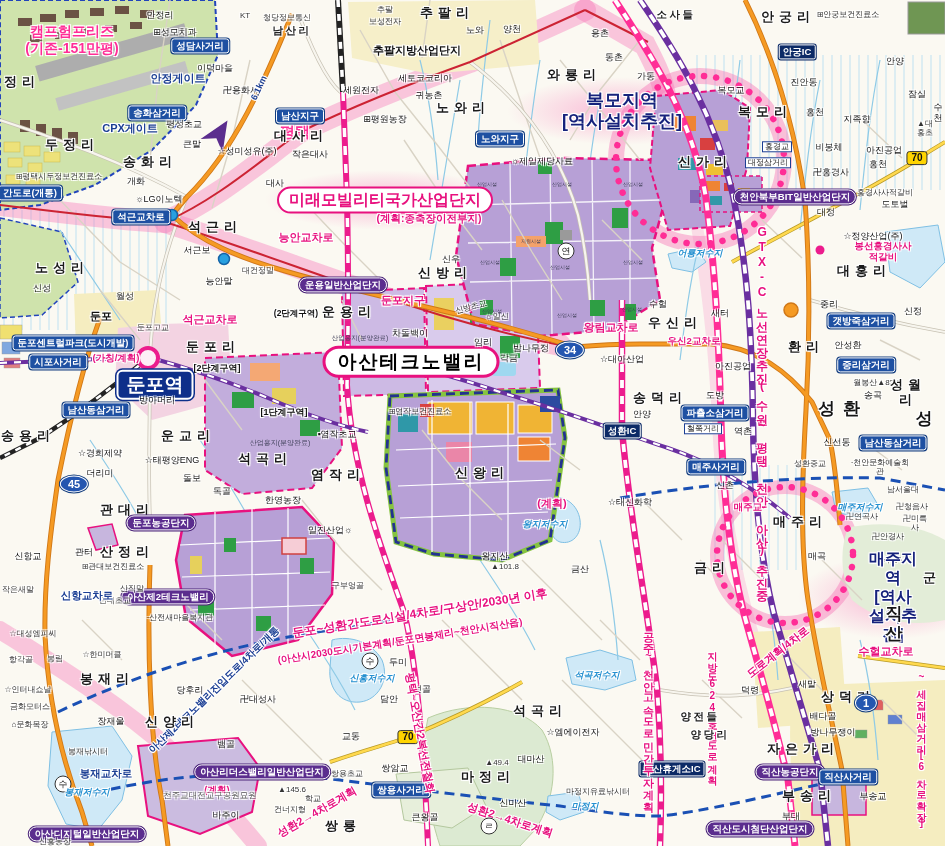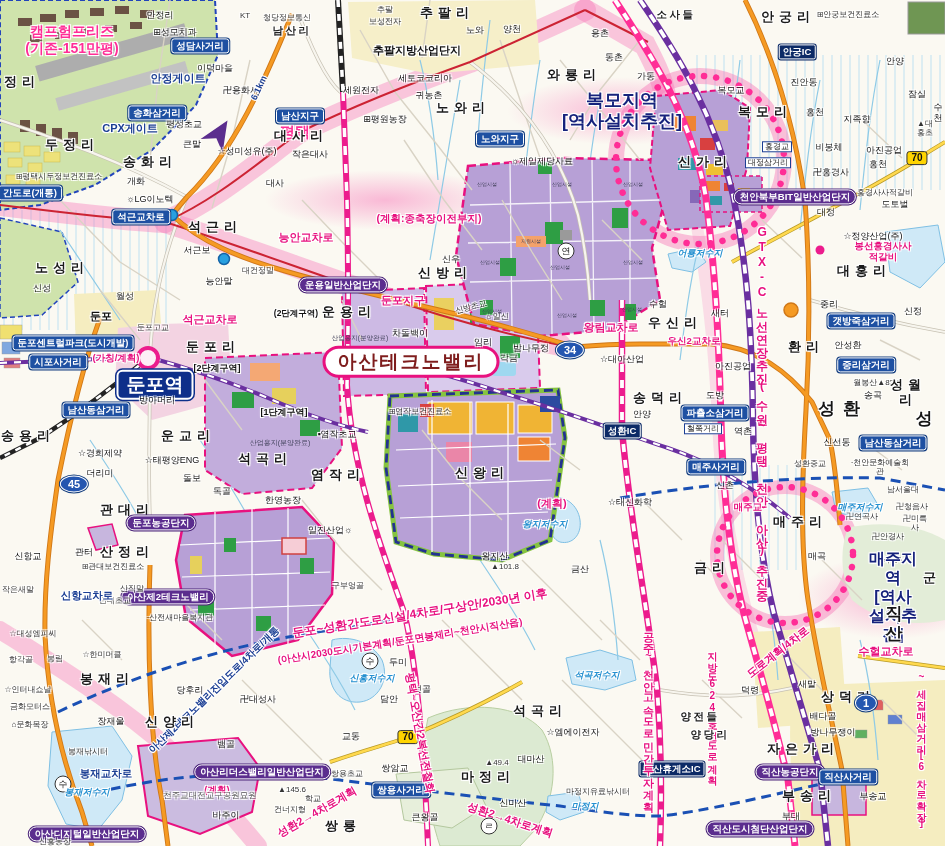--- a/index.html
+++ b/index.html
@@ -30,21 +30,21 @@
       border-radius:3px;border:1px solid #fff;box-shadow:0 0 0 1px #123c7e;white-space:nowrap;}
   .ic-badge{background:#0c2a66;color:#fff;font-size:9.5px;font-weight:bold;padding:1px 3px;
       border-radius:2px;border:1px solid #fff;box-shadow:0 0 0 1px #0c2a66;white-space:nowrap;}
   .white-box{background:#fff;border:1px solid #1c3f94;color:#222;font-size:8px;padding:0 2px;white-space:nowrap;}
   .purple-badge{background:#5b2d8e;color:#fff;font-size:9.5px;font-weight:bold;padding:1px 5px;
       border-radius:9px;border:1px solid #fff;box-shadow:0 0 0 1px #4a2378;white-space:nowrap;}
   .station-badge{background:#0e2f8a;color:#fff;font-size:19px;font-weight:bold;padding:2px 8px;
       border-radius:6px;border:2px solid #fff;box-shadow:0 0 0 1.5px #0e2f8a;white-space:nowrap;}
   .pink-pill-lg{background:#fff;border:2.5px solid #e8117f;color:#e8117f;font-weight:bold;font-size:16px;
       padding:2px 10px;border-radius:15px;white-space:nowrap;}
-  .pink-pill-xl{background:#fff;border:3px solid #e8117f;color:#7f1d1d;font-weight:bold;font-size:19px;
+  .pink-pill-xl{background:#fff;border:3px solid #e8117f;color:#000000;font-weight:bold;font-size:19px;
       letter-spacing:2px;padding:2px 12px;border-radius:18px;white-space:nowrap;}
   .magenta-fill{background:#ec1c8d;color:#fff;font-weight:bold;font-size:15px;padding:4px 12px;
       border-radius:18px;border:2px solid #fff;box-shadow:0 0 8px rgba(236,28,141,.55);}
   .route-blue{background:#2456b0;color:#fff;font-weight:bold;font-size:11px;padding:1px 7px;
       border-radius:50%;border:1.5px solid #fff;box-shadow:0 0 0 1px #17407e;}
   .route-yellow{background:#ffd400;color:#111;font-weight:bold;font-size:10px;padding:0 4px;
       border:1.3px solid #333;border-radius:3px;}
   .circle-lbl{width:15px;height:15px;border-radius:50%;border:1.5px solid #333;background:#fff;
       color:#111;font-size:9px;display:flex;align-items:center;justify-content:center;padding:0;}
   .vert{writing-mode:vertical-rl;text-orientation:upright;letter-spacing:1px;white-space:nowrap;}
@@ -299,21 +299,21 @@
       <div class="lbl blue-badge" style="left: 157px; top: 113px; transform: translate(-50%, -50%);">송화삼거리</div>
       <div class="lbl navy" style="left: 130px; top: 128px; transform: translate(-50%, -50%); font-size: 11px;">CPX게이트</div>
       <div class="lbl region-lg" style="left: 72px; top: 145px; transform: translate(-50%, -50%);">두정리</div>
       <div class="lbl region-lg" style="left: 150px; top: 162px; transform: translate(-50%, -50%);">송화리</div>
       <div class="lbl place" style="left: 184px; top: 124px; transform: translate(-50%, -50%);">평성초교</div>
       <div class="lbl place" style="left: 192px; top: 144px; transform: translate(-50%, -50%);">큰말</div>
       <div class="lbl place" style="left: 247px; top: 151px; transform: translate(-50%, -50%);">☆성미성유(주)</div>
       <div class="lbl pink-lg" style="left: 247px; top: 132px; transform: translate(-50%, -50%); font-size: 15px; margin-left: 48px;">평택</div>
       <div class="lbl navy" style="left: 259px; top: 88px; transform: translate(-50%, -50%) rotate(-65deg); font-size: 9px;">6.1km</div>
       <div class="lbl place" style="left: 136px; top: 181px; transform: translate(-50%, -50%);">개화</div>
-      <div class="lbl place" style="left: 150px; top: 199px; transform: translate(-50%, -50%);">☼LG이노텍</div>
+      <div class="lbl place" style="left: 159px; top: 199px; transform: translate(-50%, -50%);">☼LG이노텍</div>
       <div class="lbl place-sm" style="left: 59px; top: 177px; transform: translate(-50%, -50%);">⊞평택시두정보건진료소</div>
       <div class="lbl blue-badge" style="left: 30px; top: 193px; transform: translate(-50%, -50%);">간도로(개통)</div>
       <div class="lbl region-lg" style="left: 62px; top: 268px; transform: translate(-50%, -50%);">노성리</div>
       <div class="lbl place" style="left: 42px; top: 288px; transform: translate(-50%, -50%);">신성</div>
       <div class="lbl blue-badge" style="left: 141px; top: 217px; transform: translate(-50%, -50%);">석근교차로</div>
       <div class="lbl region-lg" style="left: 215px; top: 227px; transform: translate(-50%, -50%);">석근리</div>
       <div class="lbl place" style="left: 125px; top: 296px; transform: translate(-50%, -50%);">월성</div>
       <div class="lbl place" style="left: 197px; top: 250px; transform: translate(-50%, -50%);">서근보</div>
       <div class="lbl place" style="left: 219px; top: 281px; transform: translate(-50%, -50%);">능안말</div>
       <div class="lbl place-sm" style="left: 258px; top: 271px; transform: translate(-50%, -50%);">대건정밀</div>
@@ -528,20 +528,21 @@
       <div class="lbl place" style="left: 283px; top: 500px; transform: translate(-50%, -50%);">한영농장</div>
       <div class="lbl place" style="left: 330px; top: 530px; transform: translate(-50%, -50%);">일진산업☼</div>
       <div class="lbl place-sm" style="left: 348px; top: 586px; transform: translate(-50%, -50%);">구부엉골</div>
       <div class="lbl place-sm" style="left: 420px; top: 412px; transform: translate(-50%, -50%);">⊞염작보건진료소</div>
       <div class="lbl region-lg" style="left: 482px; top: 473px; transform: translate(-50%, -50%);">신왕리</div>
       <div class="lbl blue-it" style="left: 545px; top: 524px; transform: translate(-50%, -50%);">왕지저수지</div>
       <div class="lbl place" style="left: 495px; top: 556px; transform: translate(-50%, -50%);">왕지산</div>
       <div class="lbl place-sm" style="left: 505px; top: 567px; transform: translate(-50%, -50%);">▲101.8</div>
       <div class="lbl place" style="left: 580px; top: 569px; transform: translate(-50%, -50%);">금산</div>
       <div class="lbl pink" style="left: 552px; top: 503px; transform: translate(-50%, -50%);">(계획)</div>
+      <div class="lbl pink-pill-lg" style="left: 385px; top: 200px; transform: translate(-50%, -50%);">미래모빌리티국가산업단지</div>
       <div class="lbl pink-sm" style="left: 429px; top: 218px; transform: translate(-50%, -50%); font-size: 10.5px;">(계획:종축장이전부지)</div>
       <div class="lbl pink" style="left: 306px; top: 237px; transform: translate(-50%, -50%);">능안교차로</div>
       <div class="lbl purple-badge" style="left: 343px; top: 285px; transform: translate(-50%, -50%);">운용일반산업단지</div>
       <div class="lbl pink" style="left: 403px; top: 300px; transform: translate(-50%, -50%);">둔포지구</div>
       <div class="lbl pink-pill-xl" style="left: 411px; top: 362px; transform: translate(-50%, -50%);">아산테크노밸리</div>
       <div class="lbl region-lg" style="left: 445px; top: 273px; transform: translate(-50%, -50%);">신방리</div>
       <div class="lbl place" style="left: 451px; top: 259px; transform: translate(-50%, -50%);">신우</div>
       <div class="lbl place" style="left: 410px; top: 333px; transform: translate(-50%, -50%);">차돌백이</div>
       <div class="lbl place" style="left: 483px; top: 342px; transform: translate(-50%, -50%);">임리</div>
       <div class="lbl place" style="left: 531px; top: 348px; transform: translate(-50%, -50%);">밤나무정</div>

